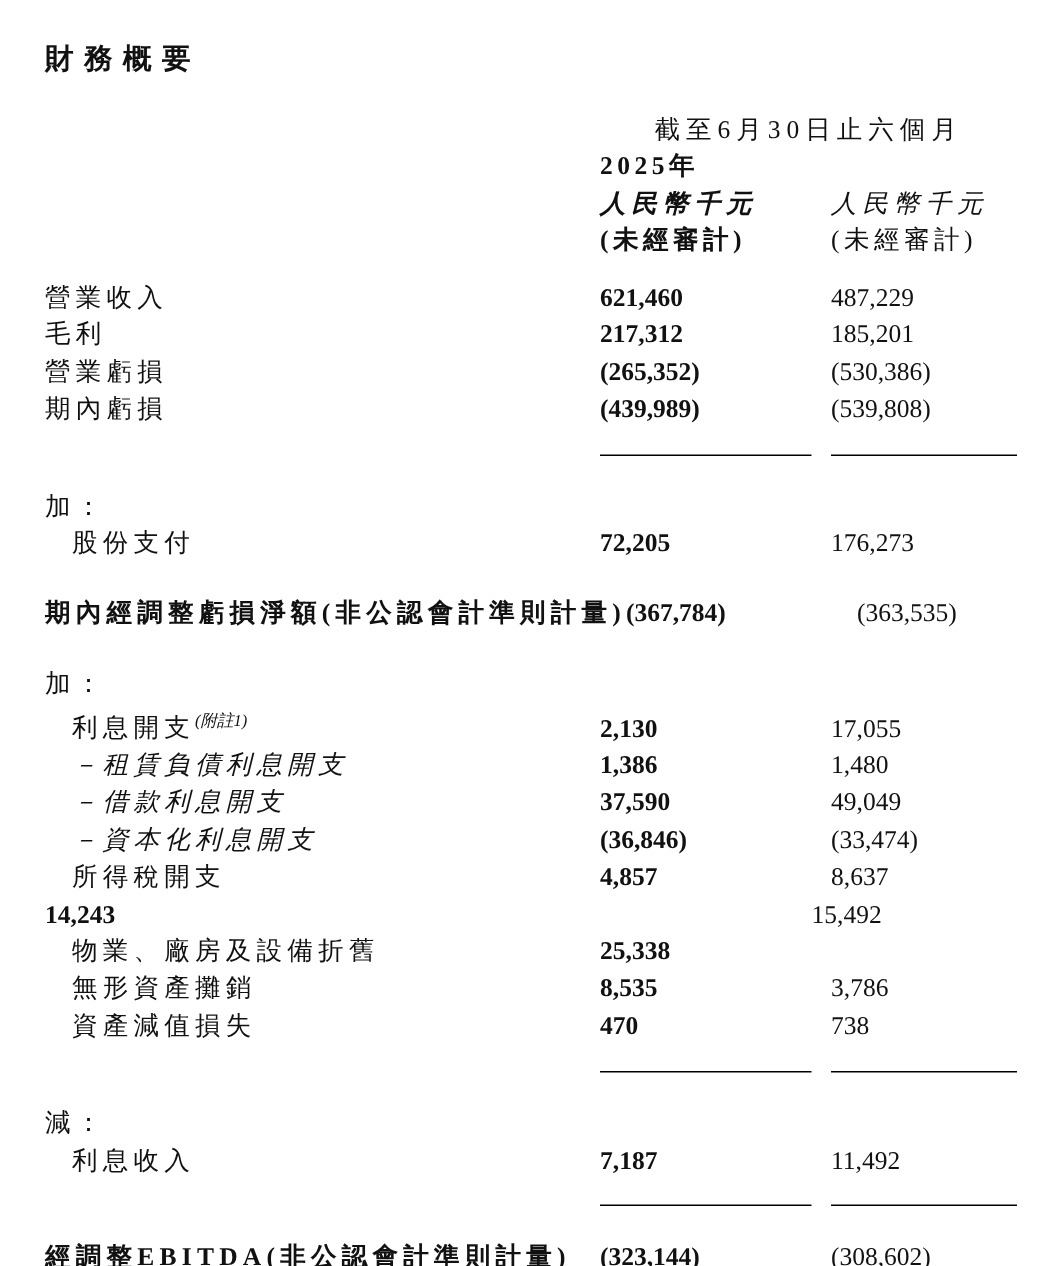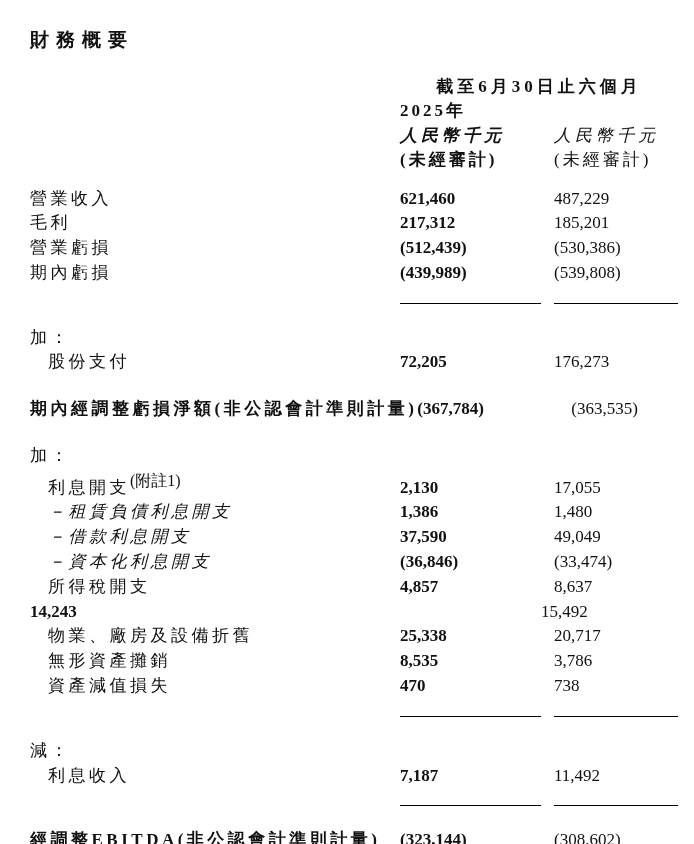--- a/index.html
+++ b/index.html
@@ -16,30 +16,30 @@
   }
   
   .row{
     display:grid;grid-template-columns:1fr 141px 13px 124px;
     line-height:24.8px;min-height:24.8px;align-items:baseline;
   }
   .lbl{letter-spacing:3.5px;white-space:nowrap;}
   .row.indent .lbl{padding-left:18px;}
   .row.bold .lbl{font-weight:bold;}
   .row.italic .lbl{font-style:italic;}
-  .note{font-size:16px;letter-spacing:0;vertical-align:super;}
+  .note{font-size:11px;font-style:italic;letter-spacing:0;vertical-align:super;}
   .val{padding-right:7px;white-space:nowrap;}
   .v1{font-weight:bold;}
   .v2{font-weight:normal;}
   .val .paren{margin-right:-7px;}
   
   .hdr{margin-top:24px;}
   .period{
     width:278px;margin-left:auto;text-align:center;
-    font-weight:bold;letter-spacing:4px;line-height:24px;
+    font-weight:normal;letter-spacing:4px;line-height:24px;
   }
   .hdr .row{line-height:24.5px;min-height:24.5px;}
   .hdr .ital{font-style:italic;letter-spacing:4px;}
   .hdr .b{font-weight:bold;}
   .hdr .cn{letter-spacing:3px;}
   
   .rulerow{min-height:10px;align-items:end;}
   .rulerow .rl{height:0;}
   .rulerow.single{padding-top:8px;}
   .rulerow.single .rl{border-top:1.5px solid #000;}
@@ -84,21 +84,21 @@
 
   <div class="row">
     <div class="lbl"><span class="lbl-text">毛利</span></div>
     <div class="val v1"><span>217,312</span></div>
     <div></div>
     <div class="val v2"><span>185,201</span></div>
   </div>
 
   <div class="row">
     <div class="lbl"><span class="lbl-text">營業虧損</span></div>
-    <div class="val v1"><span class="paren">(512,439)</span></div>
+    <div class="val v1"><span class="paren">(265,352)</span></div>
     <div></div>
     <div class="val v2"><span class="paren">(530,386)</span></div>
   </div>
 
   <div class="row">
     <div class="lbl"><span class="lbl-text">期內虧損</span></div>
     <div class="val v1"><span class="paren">(439,989)</span></div>
     <div></div>
     <div class="val v2"><span class="paren">(539,808)</span></div>
   </div>
@@ -175,21 +175,20 @@
   <div class="row indent">
     <div class="val v1"><span>14,243</span></div>
     <div></div>
     <div class="val v2"><span>15,492</span></div>
   </div>
 
   <div class="row indent">
     <div class="lbl"><span class="lbl-text">物業、廠房及設備折舊</span></div>
     <div class="val v1"><span>25,338</span></div>
     <div></div>
-    <div class="val v2"><span>20,717</span></div>
   </div>
 
   <div class="row indent">
     <div class="lbl"><span class="lbl-text">無形資產攤銷</span></div>
     <div class="val v1"><span>8,535</span></div>
     <div></div>
     <div class="val v2"><span>3,786</span></div>
   </div>
 
   <div class="row indent">

